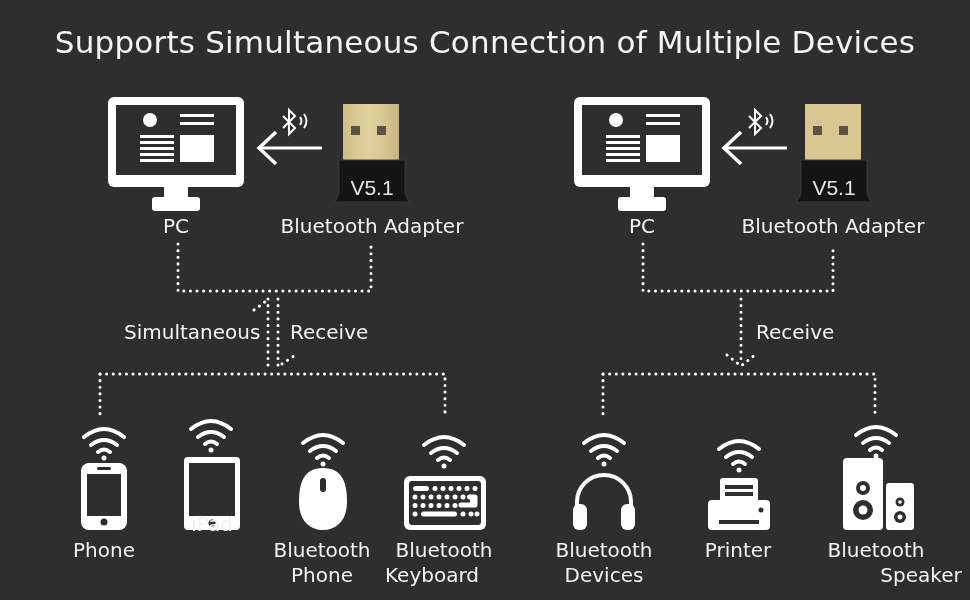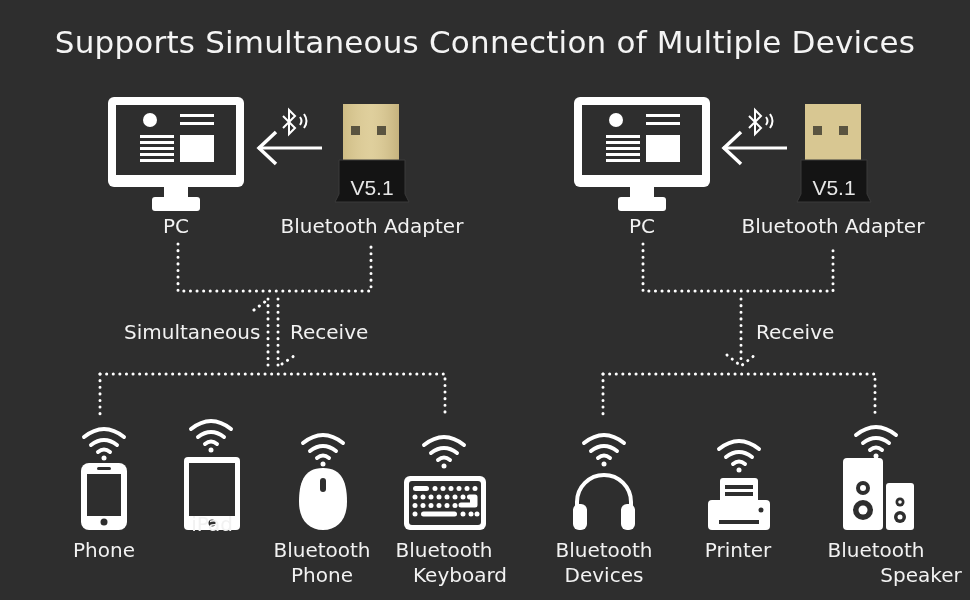--- a/index.html
+++ b/index.html
@@ -158,21 +158,21 @@
       <circle cx="43" cy="29.5" r="2.5"></circle>
       <circle cx="51" cy="29.5" r="2.5"></circle>
     <circle cx="11" cy="38" r="2.5"></circle>
       <rect x="17" y="35.5" width="36" height="5" rx="2.5"></rect>
       <circle cx="59" cy="38" r="2.5"></circle>
       <circle cx="67" cy="38" r="2.5"></circle>
       <circle cx="73" cy="38" r="2.5"></circle>
   </g>
 </svg>
 <div class="lbl" style="left:384px;top:538px;width:120px">Bluetooth</div>
-<div class="lbl" style="left:400px;top:563px;width:120px">Keyboard</div>
+<div class="lbl" style="left:372px;top:563px;width:120px">Keyboard</div>
 
 <svg style="left:574px;top:97px" width="136" height="116" viewBox="0 0 136 116">
   <rect x="0" y="0" width="136" height="90" rx="6" fill="#fff"></rect>
   <rect x="8" y="8" width="120" height="70" fill="#2e2e2e"></rect>
   <circle cx="42" cy="23" r="7" fill="#fff"></circle>
   <rect x="72" y="17" width="34" height="3" fill="#fff"></rect>
   <rect x="72" y="25" width="34" height="3" fill="#fff"></rect>
   <rect x="32" y="38" width="34" height="3" fill="#fff"></rect>
   <rect x="32" y="44" width="34" height="3" fill="#fff"></rect>
   <rect x="32" y="50" width="34" height="3" fill="#fff"></rect>

